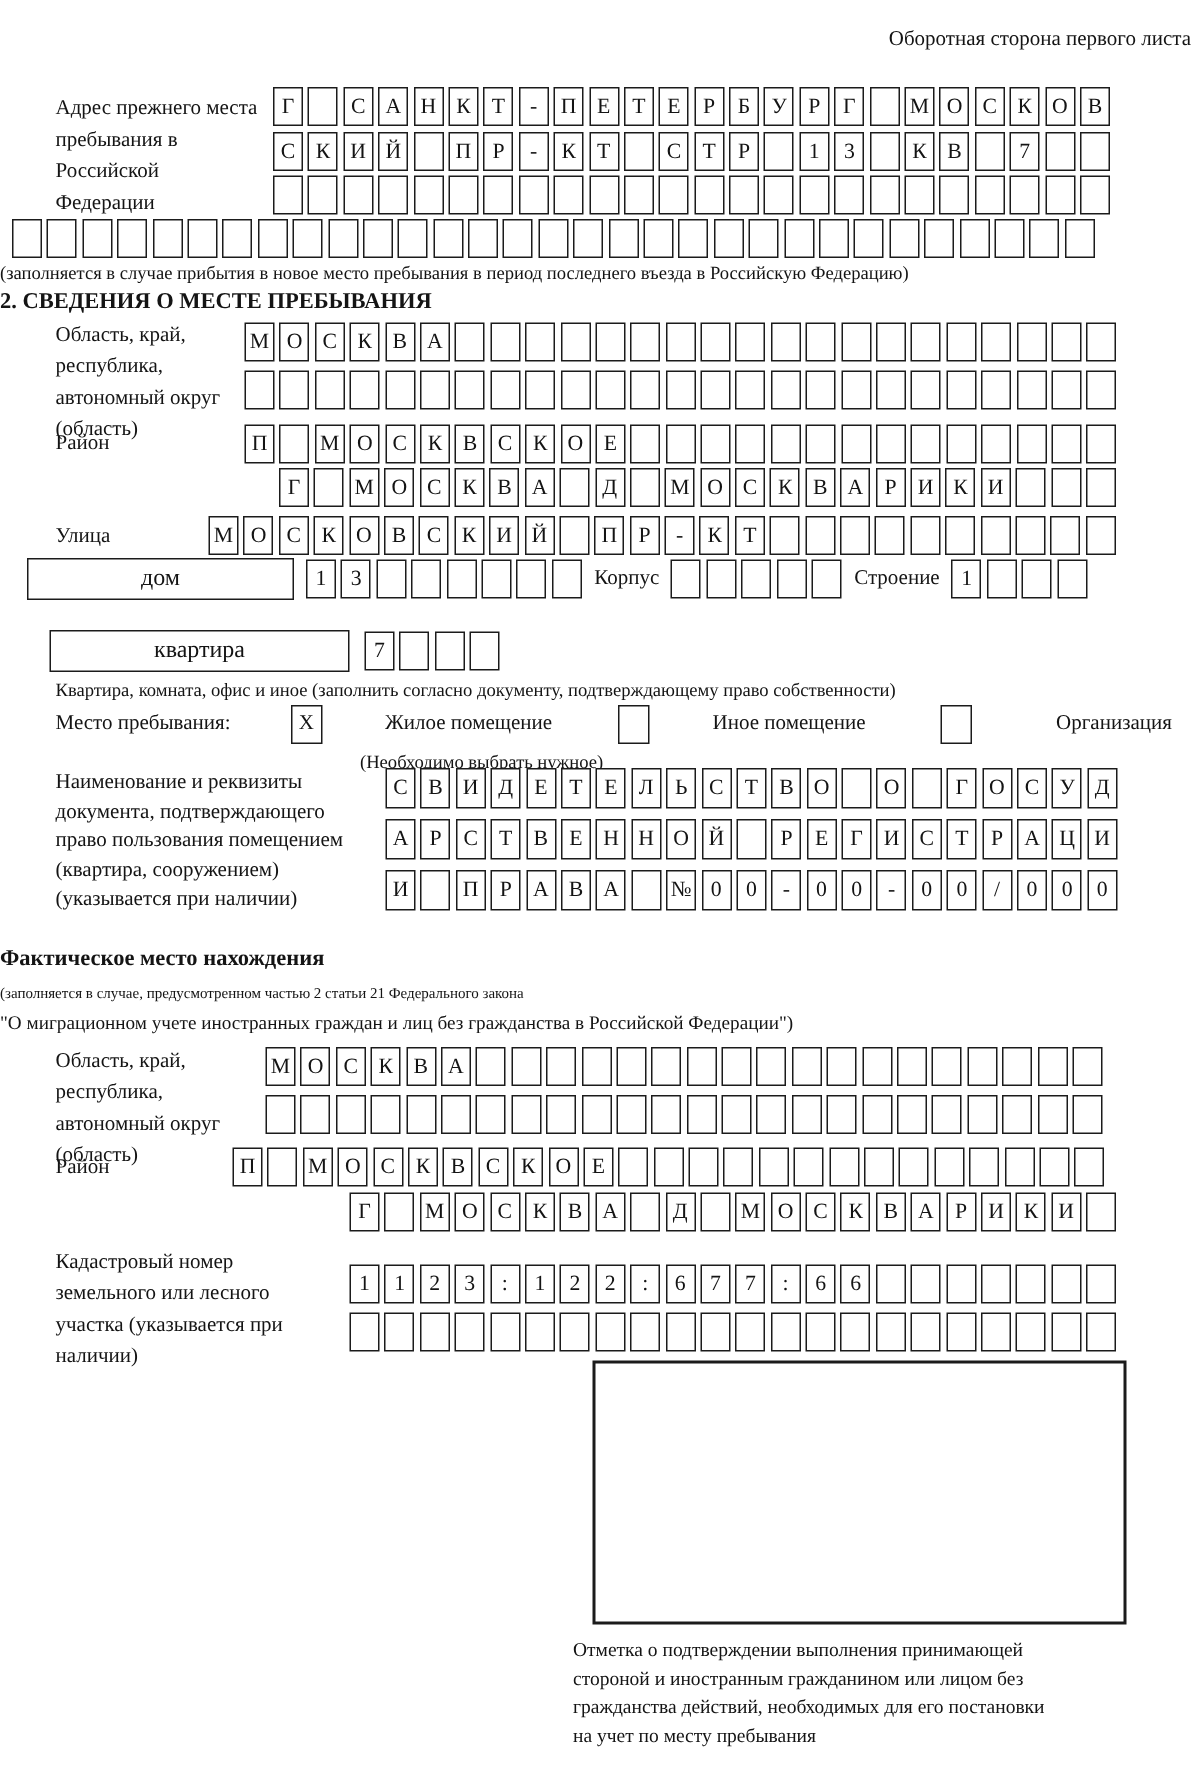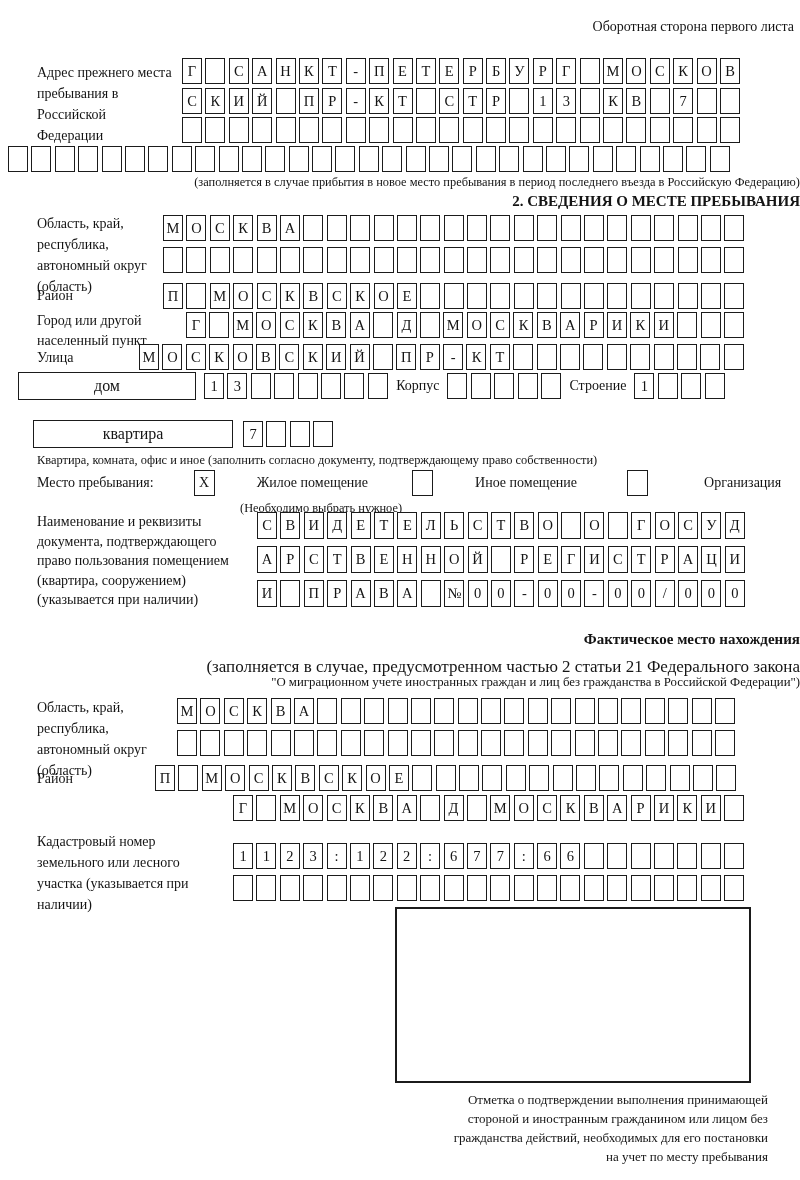--- a/index.html
+++ b/index.html
@@ -3,21 +3,21 @@
 <meta charset="utf-8">
 <style>
   html,body{margin:0;padding:0;background:#ffffff;}
   .page{
     position:relative;width:800px;height:1180px;background:#ffffff;
     font-family:"Liberation Serif","DejaVu Serif",serif;color:#141414;overflow:hidden;padding-left:44px;
   }
   .abs{position:absolute;}
   .label{font-size:14px;line-height:1.5;}
   .note{font-size:12.4px;}
-  .center{text-align:right;}
+  .center{text-align:left;}
   .title{font-size:15px;font-weight:bold;}
   .cellrow{position:absolute;display:flex;}
   .cell{
     flex:0 0 auto;width:20px;height:26px;box-sizing:border-box;
     border:1.7px solid #1b1b1b;margin-right:3.4px;
     display:flex;align-items:center;justify-content:center;
     font-size:14.5px;line-height:1;background:#fff;
   }
   .bigcellrow .cell{height:27px;}
   .widebox{
@@ -234,21 +234,20 @@
       <span class="cell"></span>
       <span class="cell"></span>
       <span class="cell"></span>
       <span class="cell"></span>
       <span class="cell"></span>
       <span class="cell"></span>
       <span class="cell"></span>
       <span class="cell"></span>
     </div>
 
-  <div class="abs label" style="left:37px;top:311px;width:140px;line-height:1.4;">Город или другой населенный пункт</div>
   <div class="cellrow" style="left:186px;top:312px;">
       <span class="cell">Г</span>
       <span class="cell"></span>
       <span class="cell">М</span>
       <span class="cell">О</span>
       <span class="cell">С</span>
       <span class="cell">К</span>
       <span class="cell">В</span>
       <span class="cell">А</span>
       <span class="cell"></span>
@@ -413,21 +412,21 @@
       <span class="cell">-</span>
       <span class="cell">0</span>
       <span class="cell">0</span>
       <span class="cell">/</span>
       <span class="cell">0</span>
       <span class="cell">0</span>
       <span class="cell">0</span>
     </div>
 
   <div class="abs title center" style="left:0;top:631px;width:800px;">Фактическое место нахождения</div>
-  <div class="abs note center" style="left:0;top:657px;width:800px;font-size:17px;">(заполняется в случае, предусмотренном частью 2 статьи 21 Федерального закона</div>
+  <div class="abs note center" style="left:0;top:657px;width:800px;font-size:10px;">(заполняется в случае, предусмотренном частью 2 статьи 21 Федерального закона</div>
   <div class="abs note center" style="left:0;top:675px;width:800px;font-size:12.8px;">"О миграционном учете иностранных граждан и лиц без гражданства в Российской Федерации")</div>
 
   <div class="abs label" style="left:37px;top:697px;width:140px;">Область, край, республика, автономный округ (область)</div>
   <div class="cellrow" style="left:177px;top:698px;">
       <span class="cell">М</span>
       <span class="cell">О</span>
       <span class="cell">С</span>
       <span class="cell">К</span>
       <span class="cell">В</span>
       <span class="cell">А</span>

